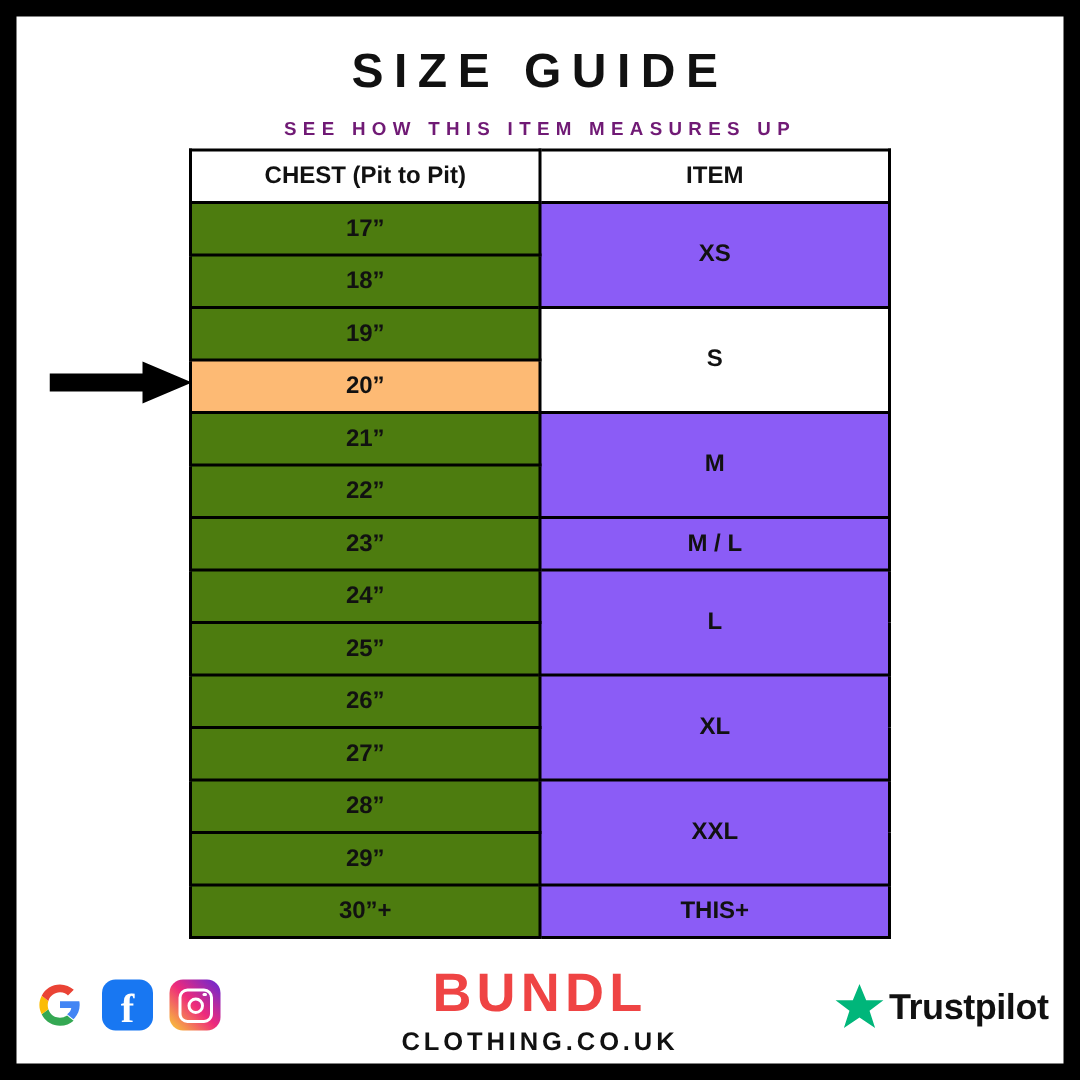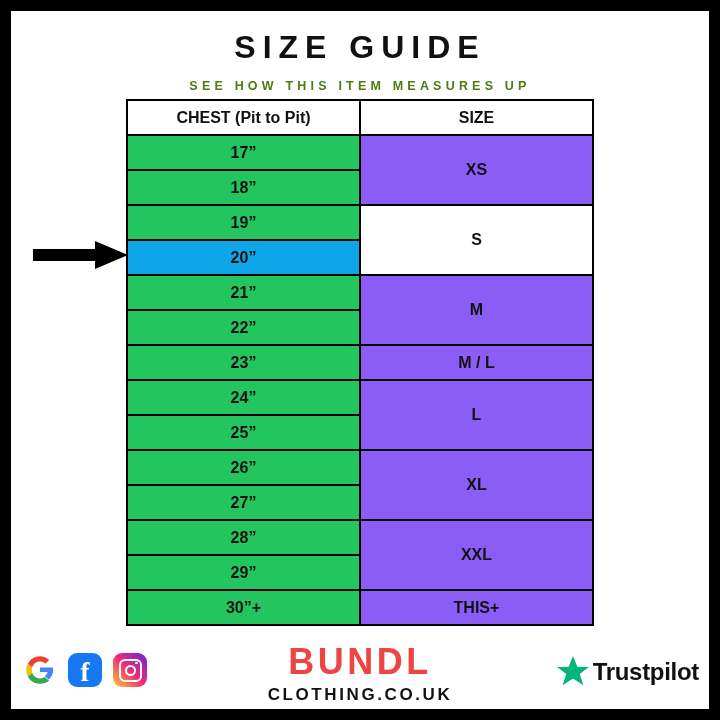--- a/index.html
+++ b/index.html
@@ -36,21 +36,21 @@
     letter-spacing: 7px;
     color: #111111;
     margin-top: 18px;
     font-family: "Liberation Sans", sans-serif;
   }
   .subtitle {
     text-align: center;
     font-size: 12.5px;
     font-weight: bold;
     letter-spacing: 4.2px;
-    color: #4d7c0f;
+    color: #701a75;
     margin-top: 13px;
   }
   .table-wrap {
     position: absolute;
     left: 115px;
     top: 88px;
     width: 564px;
   }
   table.size-table {
     border-collapse: collapse;
@@ -67,24 +67,24 @@
     height: 35px;
     box-sizing: border-box;
   }
   td.header-cell {
     background: #ffffff;
     font-size: 17px;
     height: 42px;
   }
   td.chest-cell {
     width: 196px;
-    background: #22c55e;
+    background: #4d7c0f;
   }
   td.chest-cell.hl {
-    background: #0ea5e9;
+    background: #fdba74;
   }
   td.size-cell {
     width: 272px;
     background: #8b5cf6;
     font-size: 18px;
   }
   td.size-cell.hl {
     background: #ffffff;
   }
   .arrow {
@@ -209,21 +209,21 @@
 
     <svg class="arrow" viewBox="0 0 96 30">
       <polygon points="0,9 62,9 62,1 95,15 62,29 62,21 0,21" fill="#000000"></polygon>
     </svg>
 
     <div class="table-wrap">
       <table class="size-table">
         <tbody>
           <tr>
             <td class="header-cell chest-col">CHEST (Pit to Pit)</td>
-            <td class="header-cell size-col">SIZE</td>
+            <td class="header-cell size-col">ITEM</td>
           </tr>
 
           <tr>
             <td class="chest-cell">17”</td>
             <td class="size-cell" rowspan="2">XS</td>
           </tr>
           <tr>
             <td class="chest-cell">18”</td>
           </tr>
 

